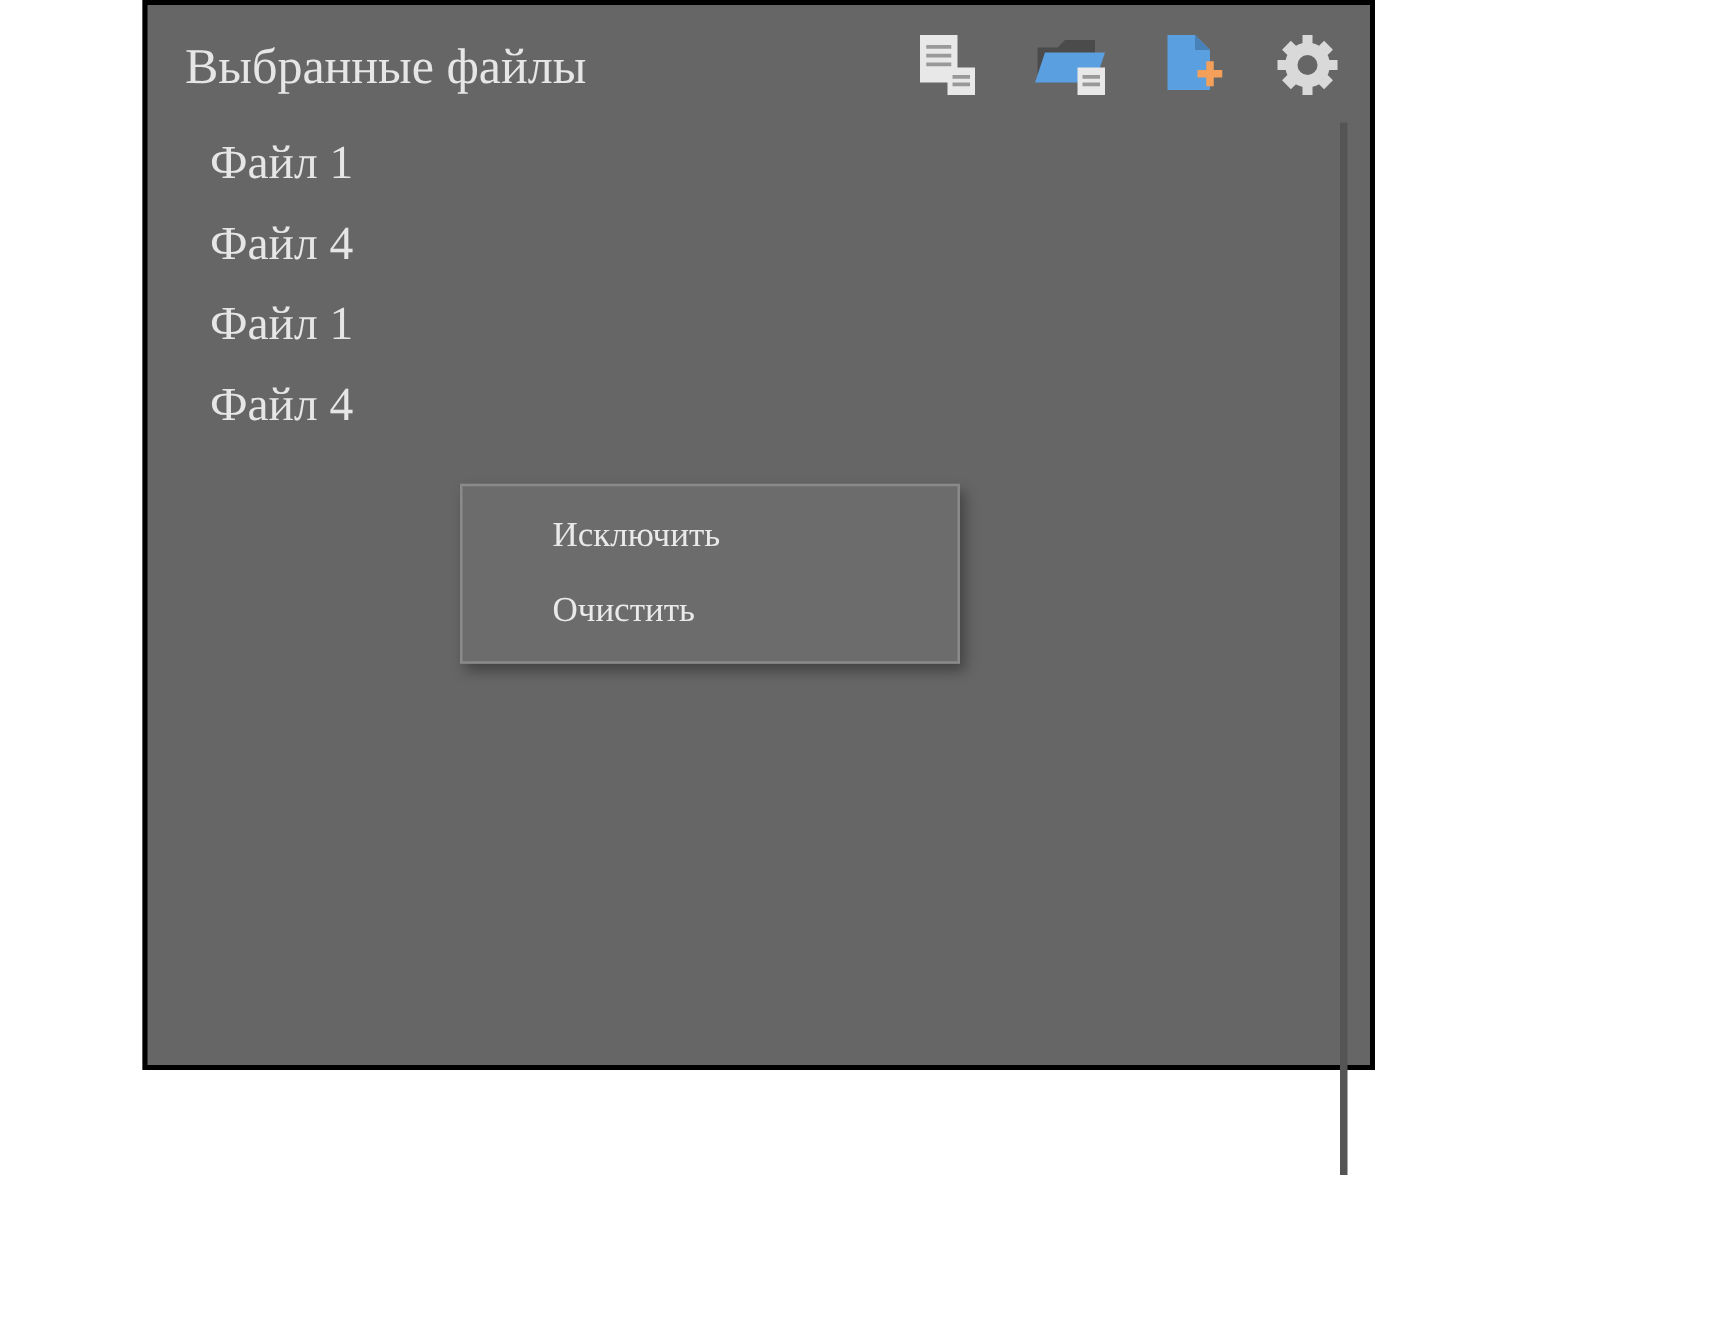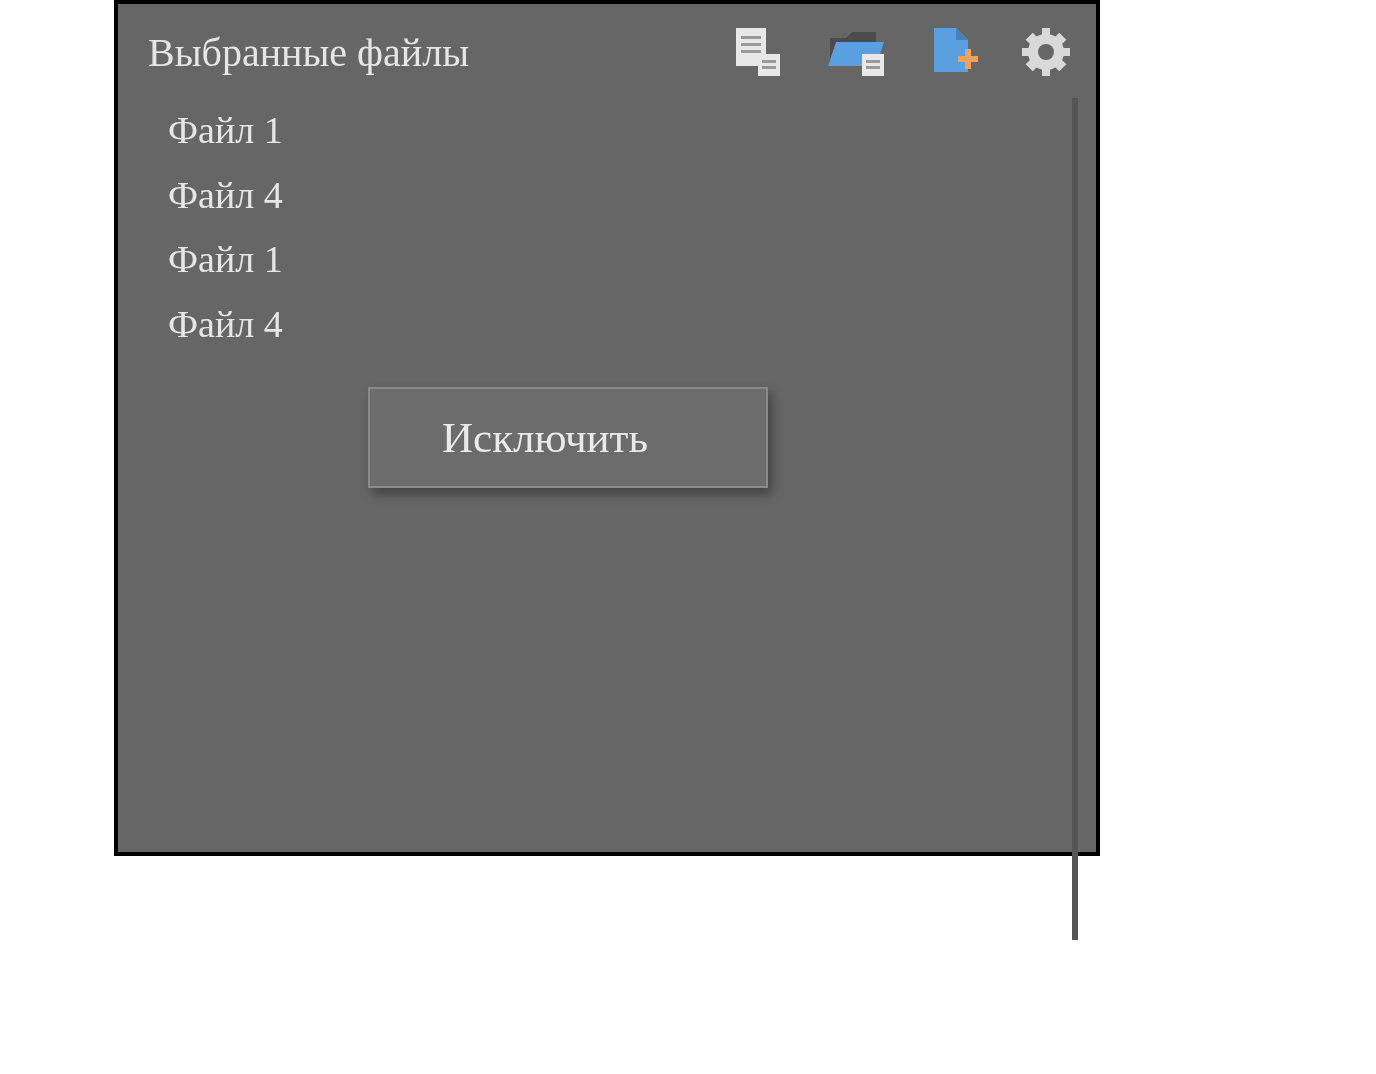--- a/index.html
+++ b/index.html
@@ -83,21 +83,21 @@
     position: absolute;
     box-sizing: border-box;
     width: 400px;
     border: 2px solid #8a8a8a;
     background: #6c6c6c;
     box-shadow: 4px 6px 10px rgba(0,0,0,0.35);
     padding: 10px 0;
   }
   .menu-item {
     color: #eaeaea;
-    font-size: 43px;
+    font-size: 28px;
     font-weight: 400;
     padding: 14px 0 14px 72px;
     cursor: default;
   }
 </style>
 </head>
 <body>
 
 <div class="panel">
   <div class="header">
@@ -159,15 +159,16 @@
     <div class="list" id="file-list">
         <div class="list-item">Файл 1</div>
         <div class="list-item">Файл 4</div>
         <div class="list-item">Файл 1</div>
         <div class="list-item">Файл 4</div>
       </div>
     <div class="scroll-track"></div>
 
     <div class="context-menu" style="left:232px; top:289px;">
       <div class="menu-item">Исключить</div>
+      <div class="menu-item">Очистить</div>
     </div>
   </div>
 </div>
 
 </body></html>

